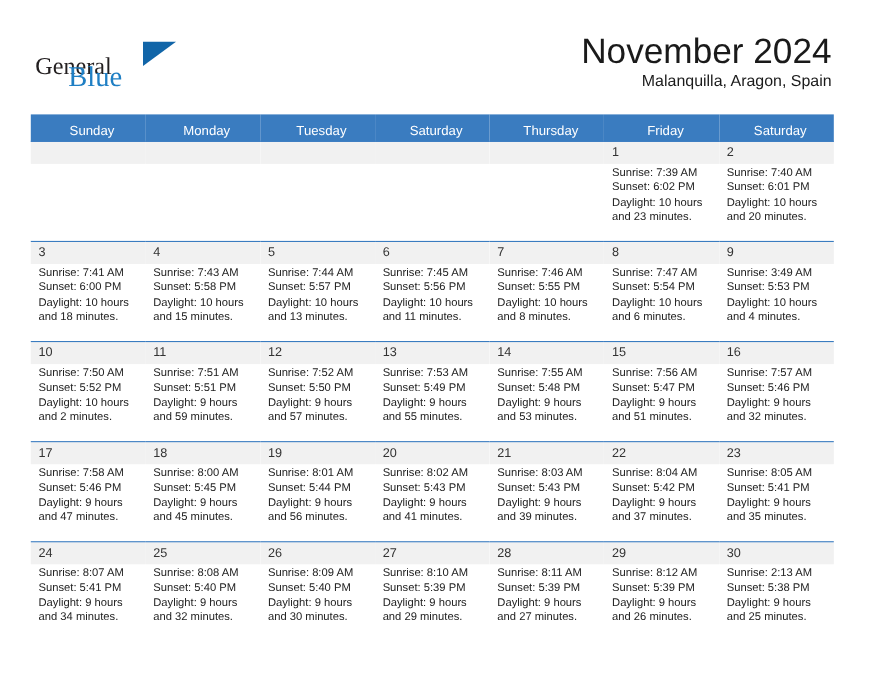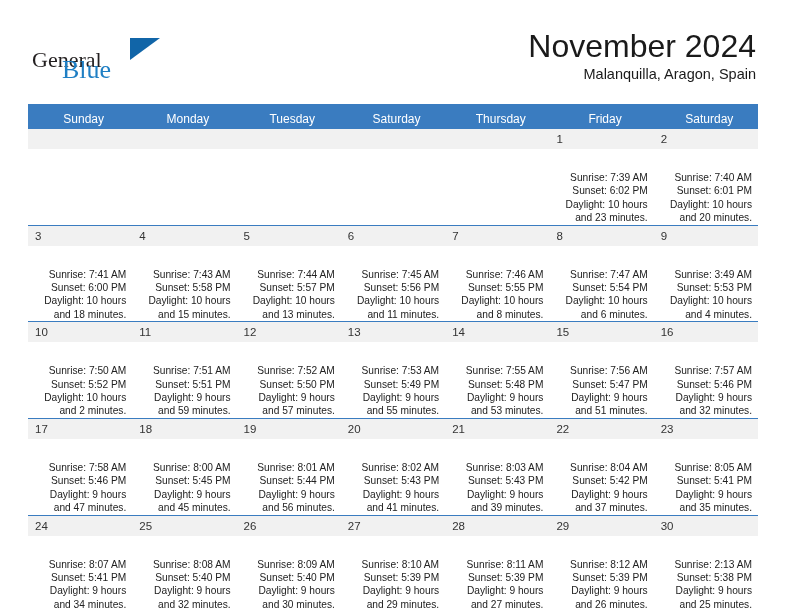--- a/index.html
+++ b/index.html
@@ -116,25 +116,24 @@
   .daynum {
     display: block;
     background: #f1f1f1;
     font-size: 11.5px;
     color: #333333;
     padding: 4px 0 3px 7px;
     height: 13px;
     line-height: 13px;
   }
   .cellbody {
-    padding: 22px 6px 0 7px;
+    padding: 2px 6px 0 7px;
     font-size: 10.2px;
     line-height: 13.4px;
     color: #222222;
-    text-align: right;
   }
   .cellbody div {
     white-space: nowrap;
   }
   td.empty .daynum {
     color: transparent;
   }
 </style>
 </head>
 <body>

